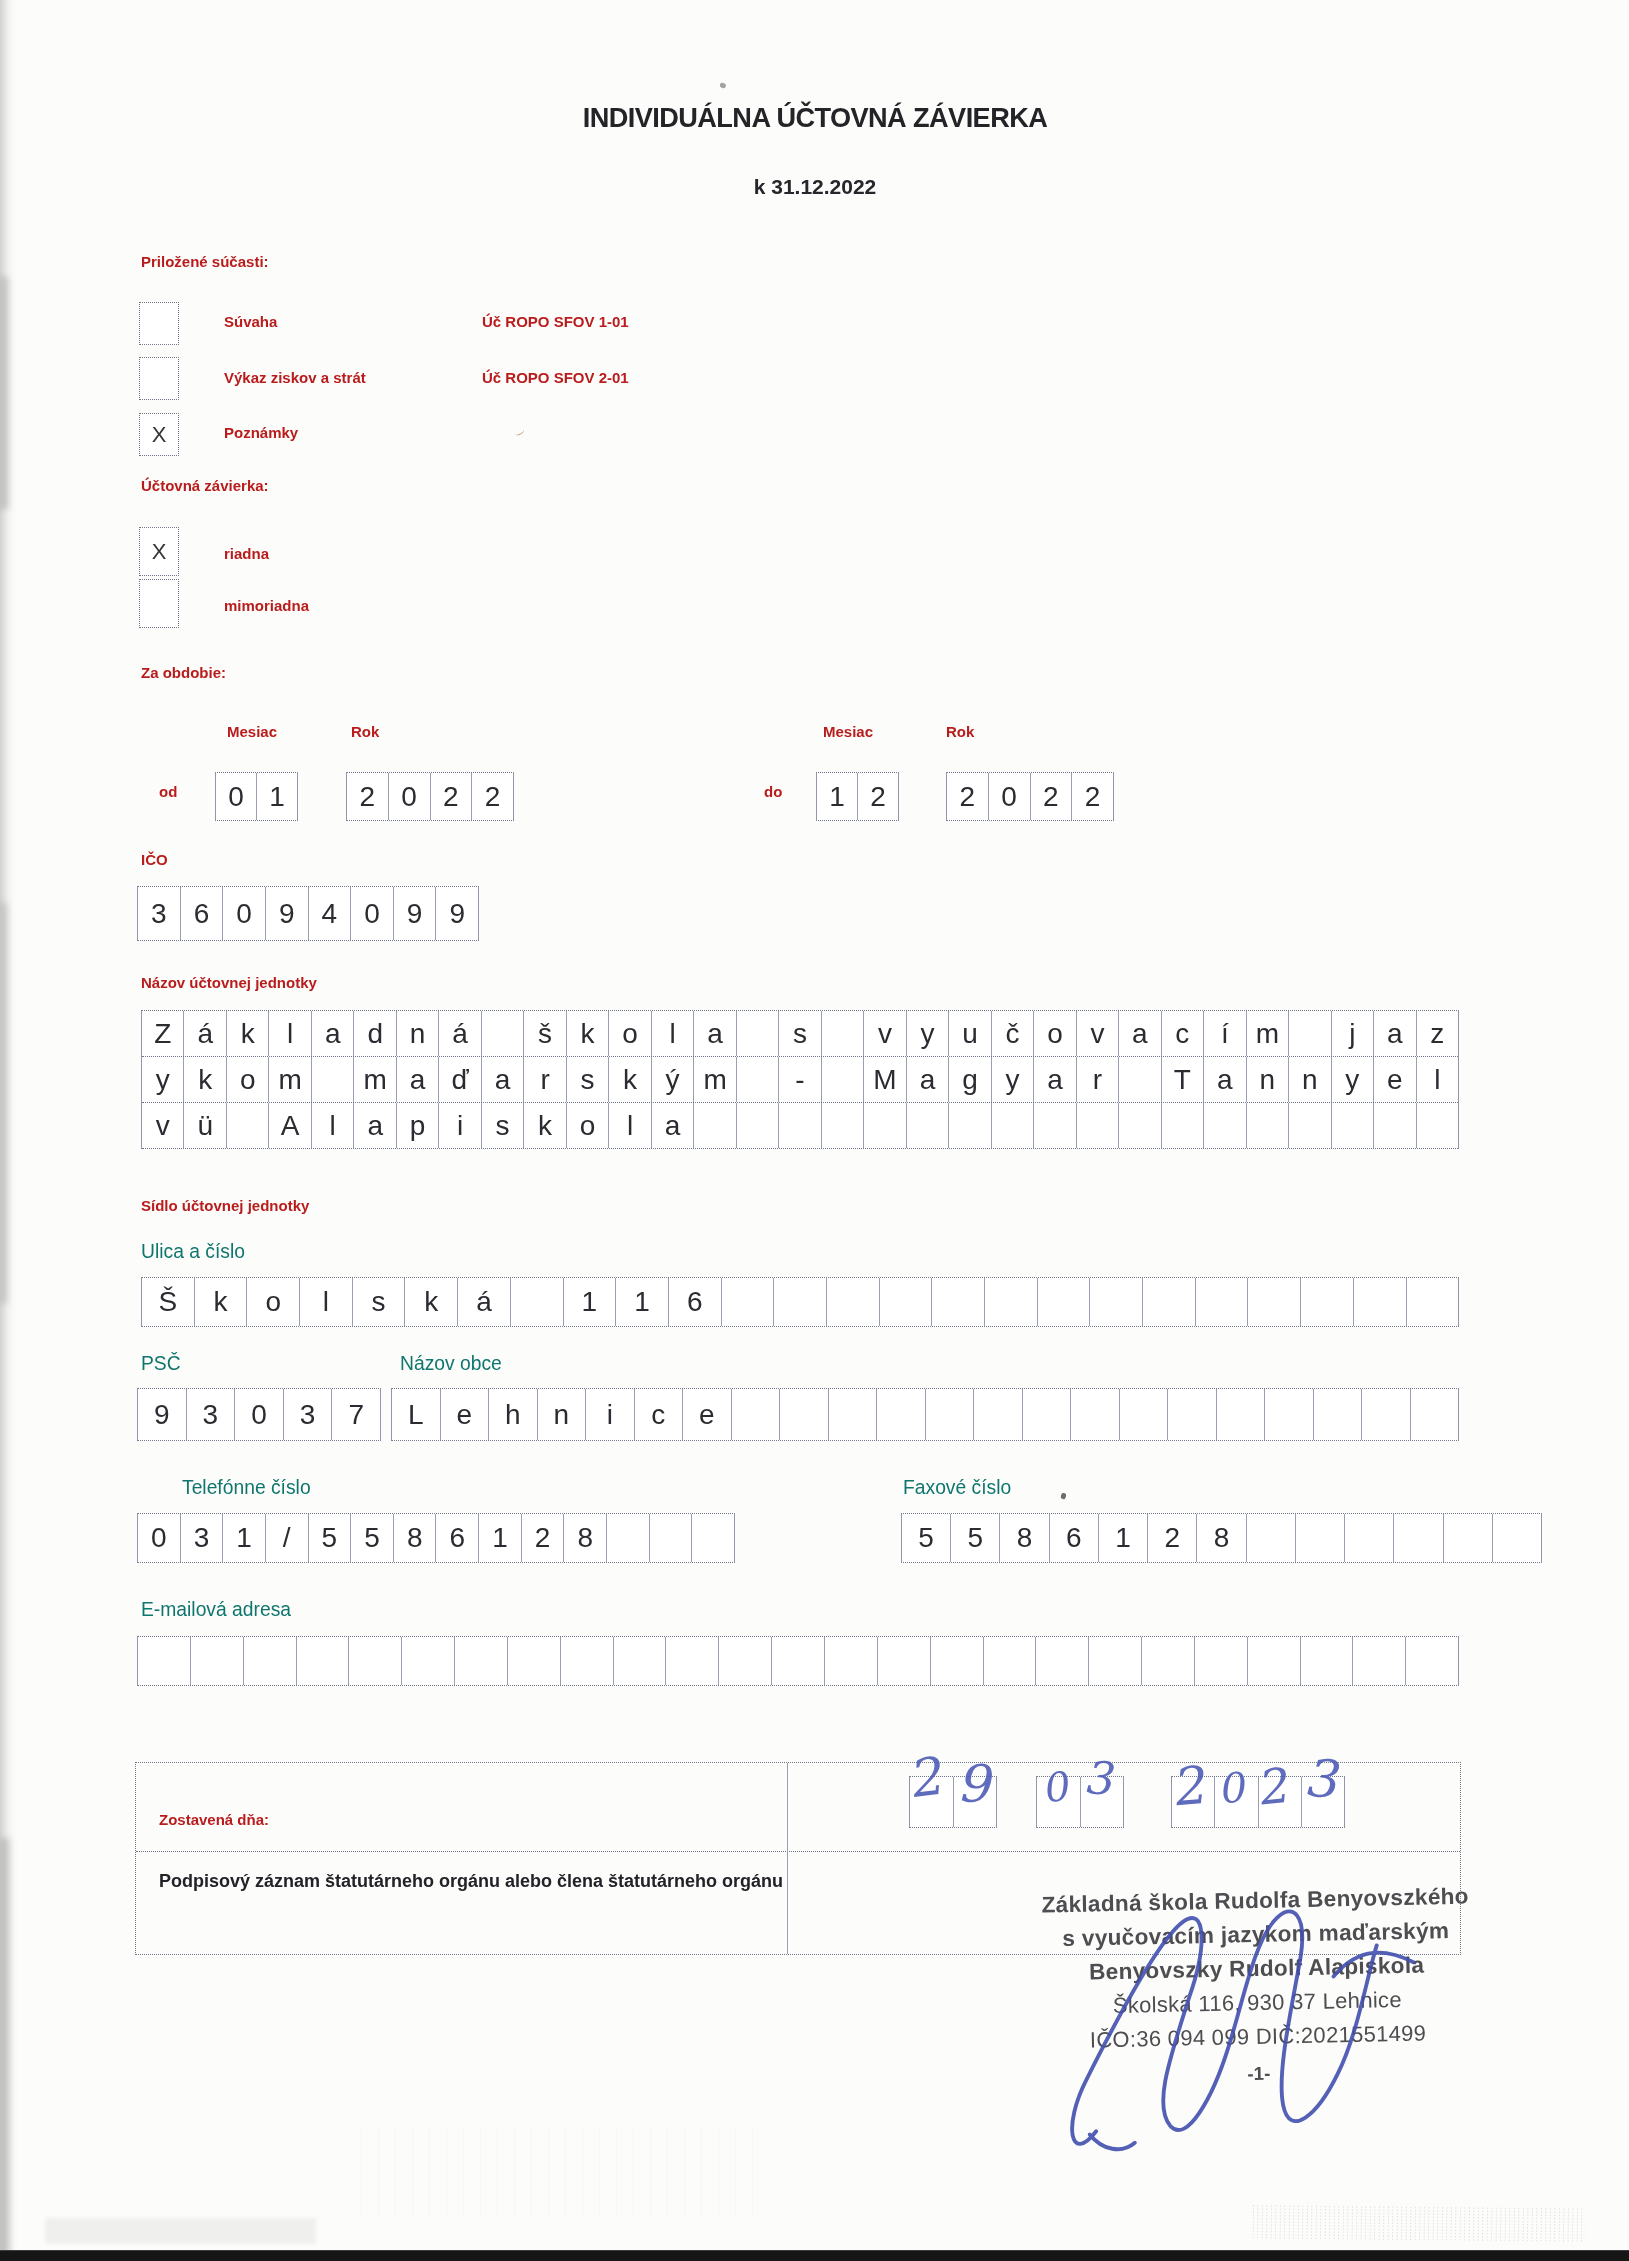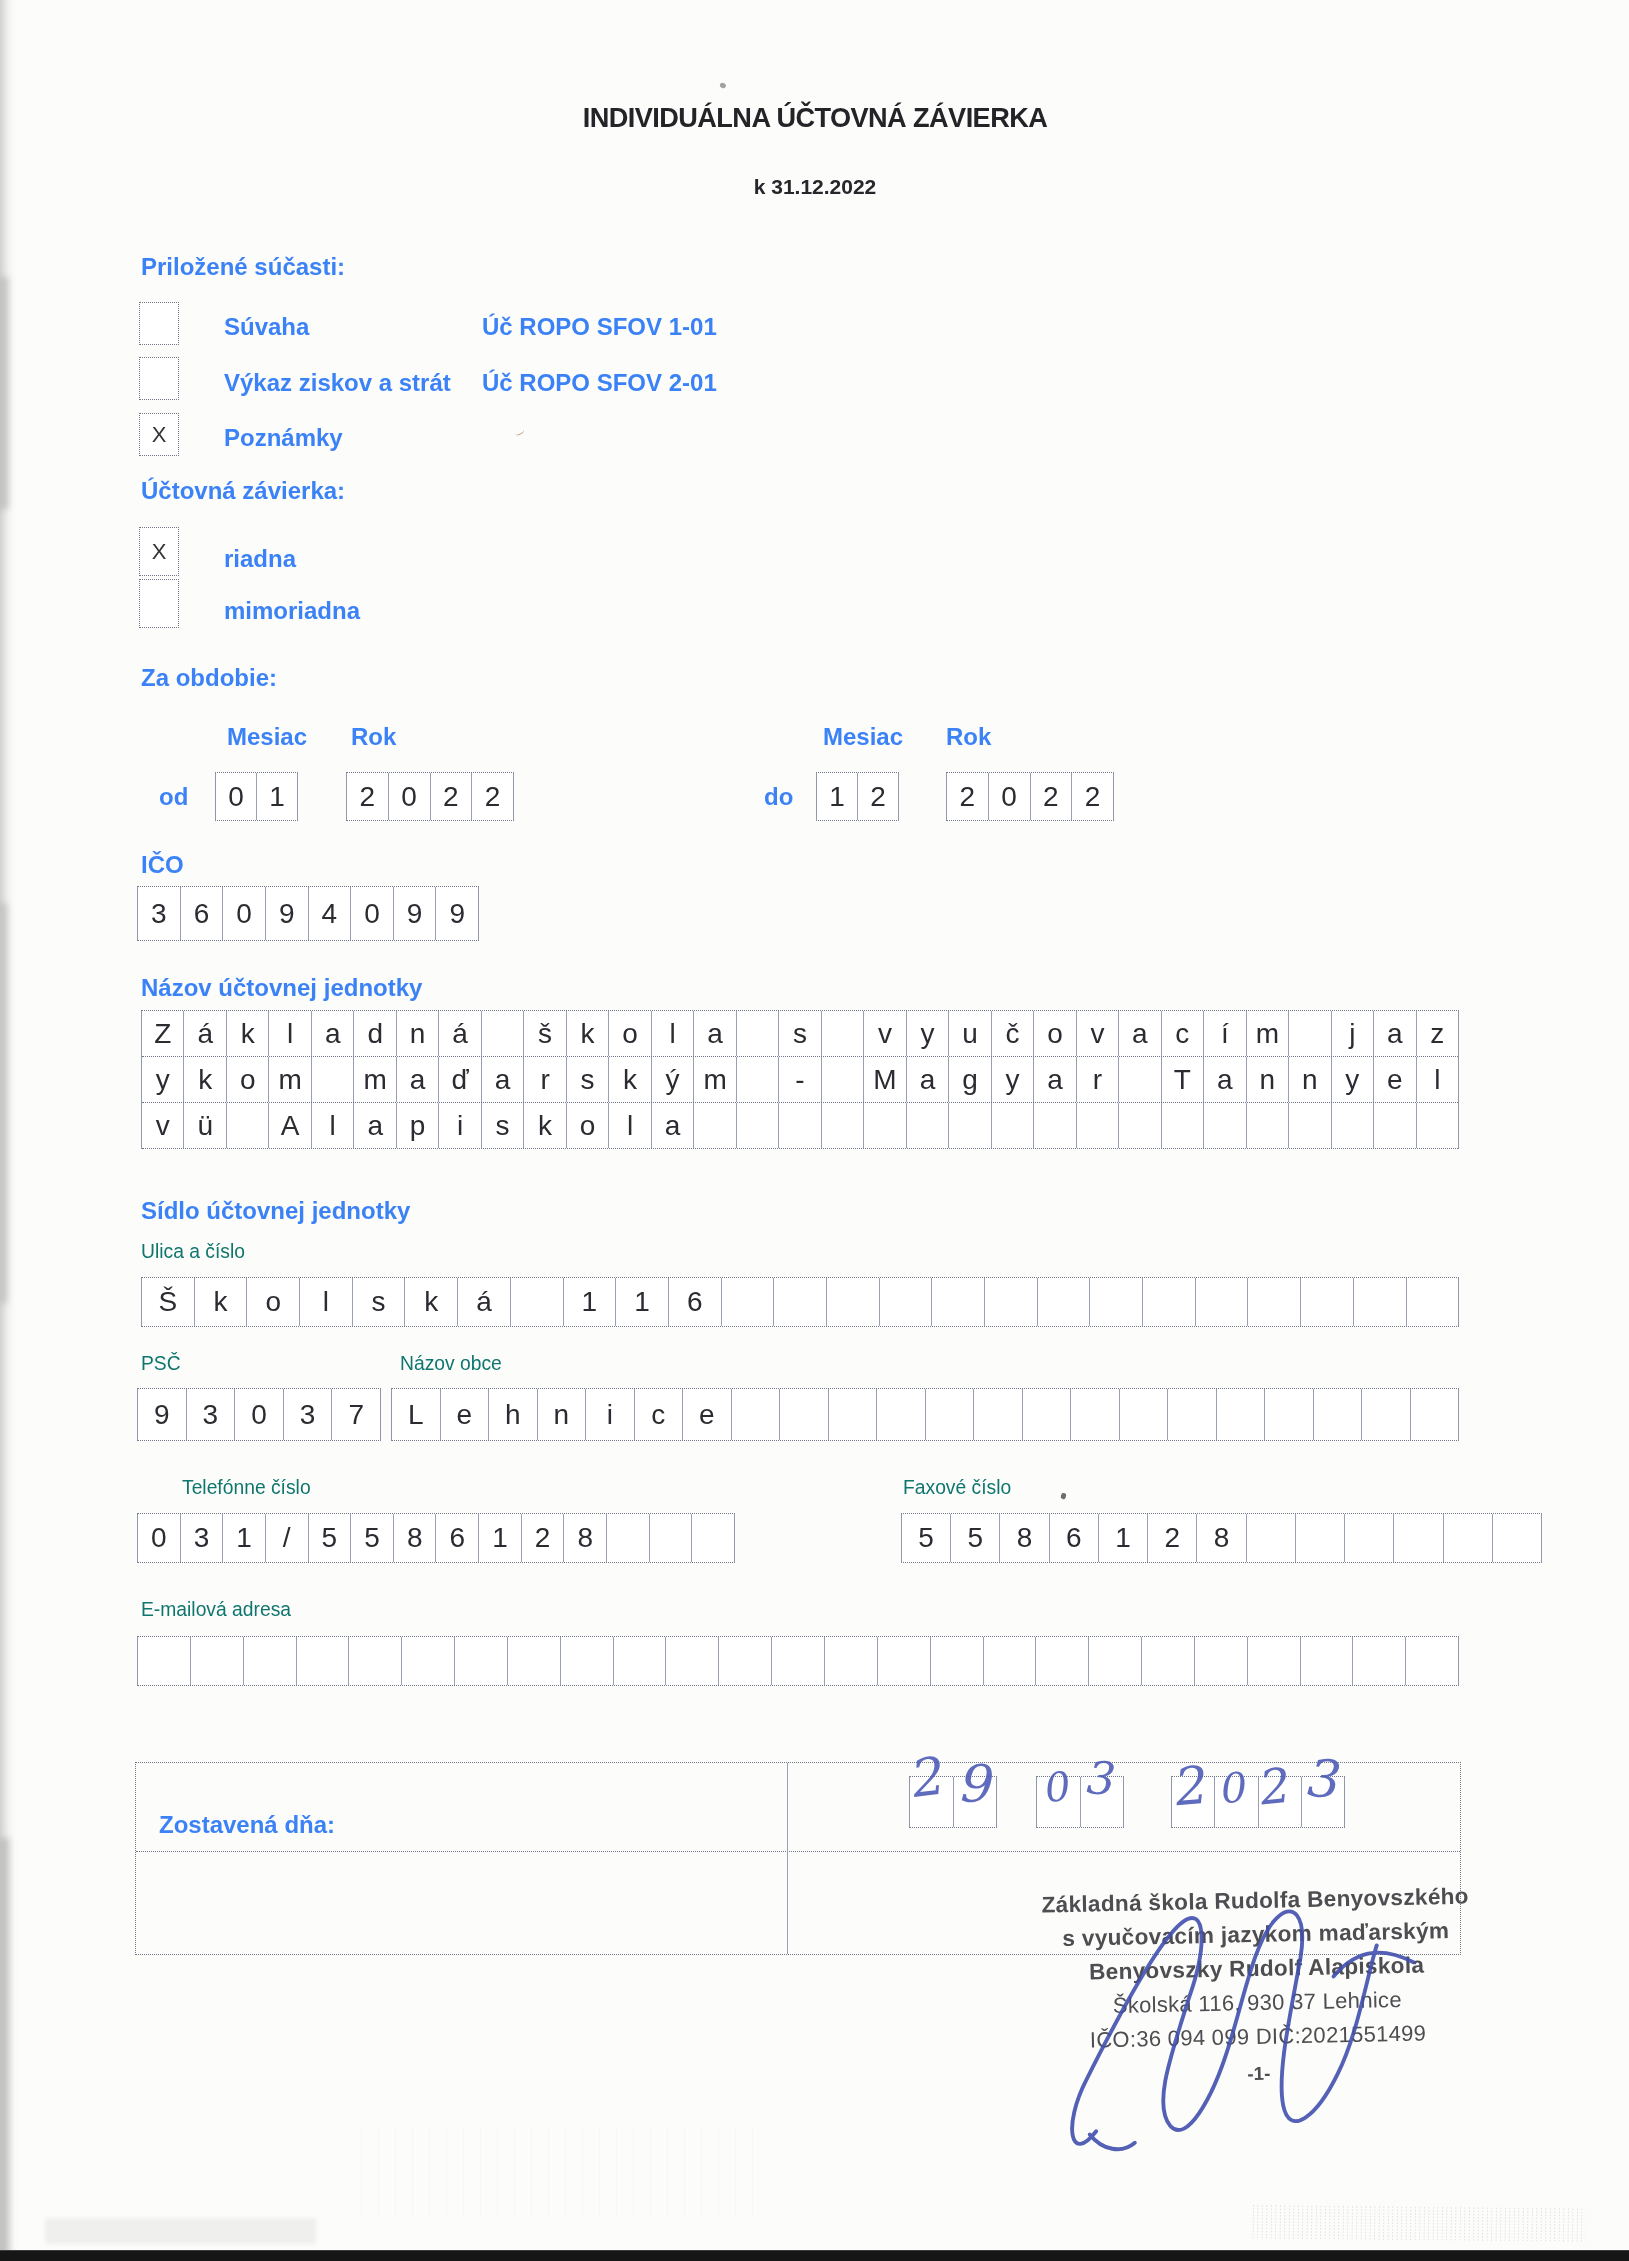--- a/index.html
+++ b/index.html
@@ -4,21 +4,21 @@
 <style>
   html,body{margin:0;padding:0;background:#8e8e8e;}
   .page{
     position:relative;width:1630px;height:2261px;margin:0 auto;
     background:#fcfcfa;overflow:hidden;
     font-family:"Liberation Sans",sans-serif;color:#1b1b1b;
   }
   .abs{position:absolute;}
   .title{left:0;right:0;top:102px;text-align:center;font-size:28px;font-weight:bold;letter-spacing:-0.6px;transform:scaleX(.97);color:#232328;}
   .subtitle{left:0;right:0;top:175px;text-align:center;font-size:21px;font-weight:bold;color:#26262b;}
-  .lbl{font-size:24px;font-weight:bold;color:#3b82f6;white-space:nowrap;}
+  .lbl{font-size:15px;font-weight:bold;color:#b91c1c;white-space:nowrap;}
   .lbl-light{font-size:19.3px;font-weight:normal;color:#0f766e;white-space:nowrap;}
   .chk{
     box-sizing:border-box;width:40px;border:1.3px dotted #6f7589;background:#fff;
     display:flex;align-items:center;justify-content:center;
     font-size:22px;color:#33333a;
   }
   .grid{
     box-sizing:border-box;display:flex;background:#fff;
     border-top:1.3px dotted #6f7589;border-bottom:1.3px dotted #6f7589;
     border-left:0.6px solid #9298ac;border-right:0.6px solid #9298ac;
@@ -393,20 +393,21 @@
   <span class="hand" style="left:912px;top:1751px;transform:rotate(-7deg);">2</span>
   <span class="hand" style="left:961px;top:1758px;transform:rotate(3deg);">9</span>
   <span class="hand" style="left:1045px;top:1767px;font-size:40px;transform:rotate(-6deg);">0</span>
   <span class="hand" style="left:1087px;top:1756px;font-size:45px;transform:rotate(4deg);">3</span>
   <span class="hand" style="left:1175px;top:1760px;transform:rotate(-5deg);">2</span>
   <span class="hand" style="left:1221px;top:1768px;font-size:41px;transform:rotate(-4deg);">0</span>
   <span class="hand" style="left:1260px;top:1762px;font-size:48px;transform:rotate(-6deg);">2</span>
   <span class="hand" style="left:1308px;top:1753px;transform:rotate(5deg);">3</span>
 
   <div class="abs siglabel" style="left:159px;top:1869px;width:651px;">
+    <div>Podpisový záznam štatutárneho orgánu alebo člena štatutárneho orgánu</div>
   </div>
 
   <div class="abs stamp" style="left:1012px;top:1884px;width:490px;">
     <div class="sl-b">Základná škola Rudolfa Benyovszkého</div>
     <div class="sl-b">s vyučovacím jazykom maďarským</div>
     <div class="sl-b">Benyovszky Rudolf Alapiskola</div>
     <div class="sl-r">Školská 116, 930 37 Lehnice</div>
     <div class="sl-r">IČO:36 094 099 DIČ:2021551499</div>
     <div class="pg">-1-</div>
   </div>

